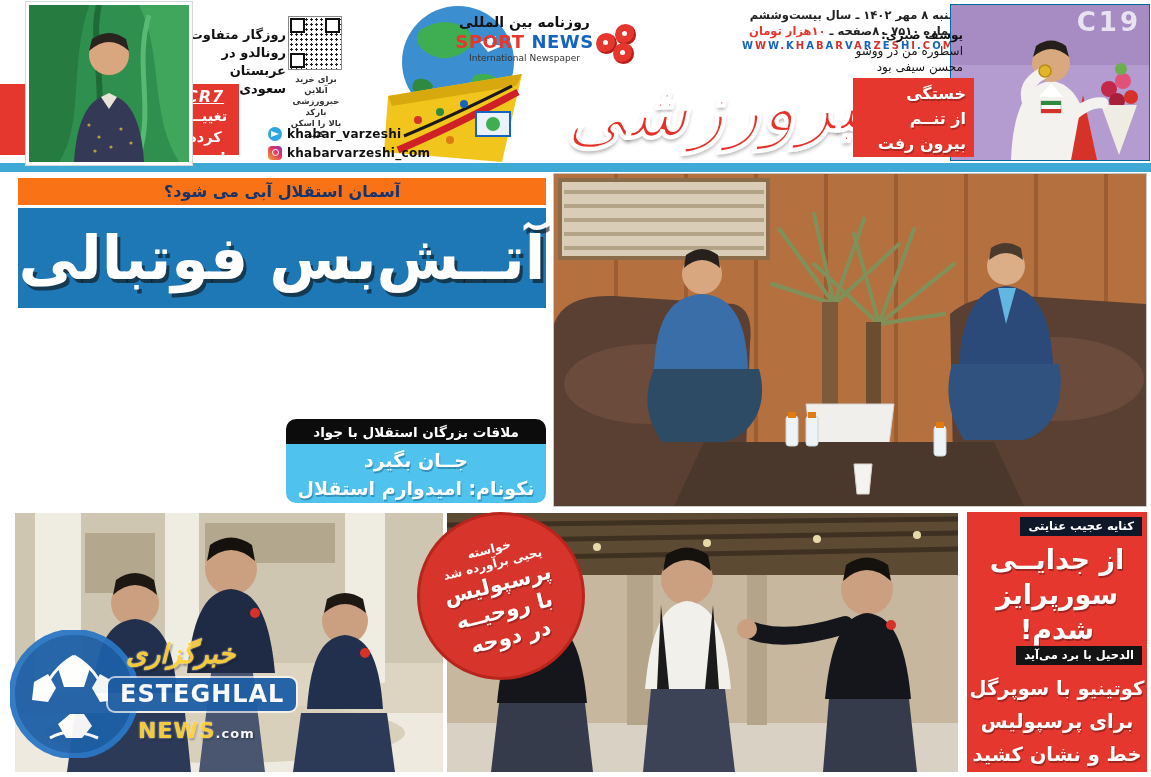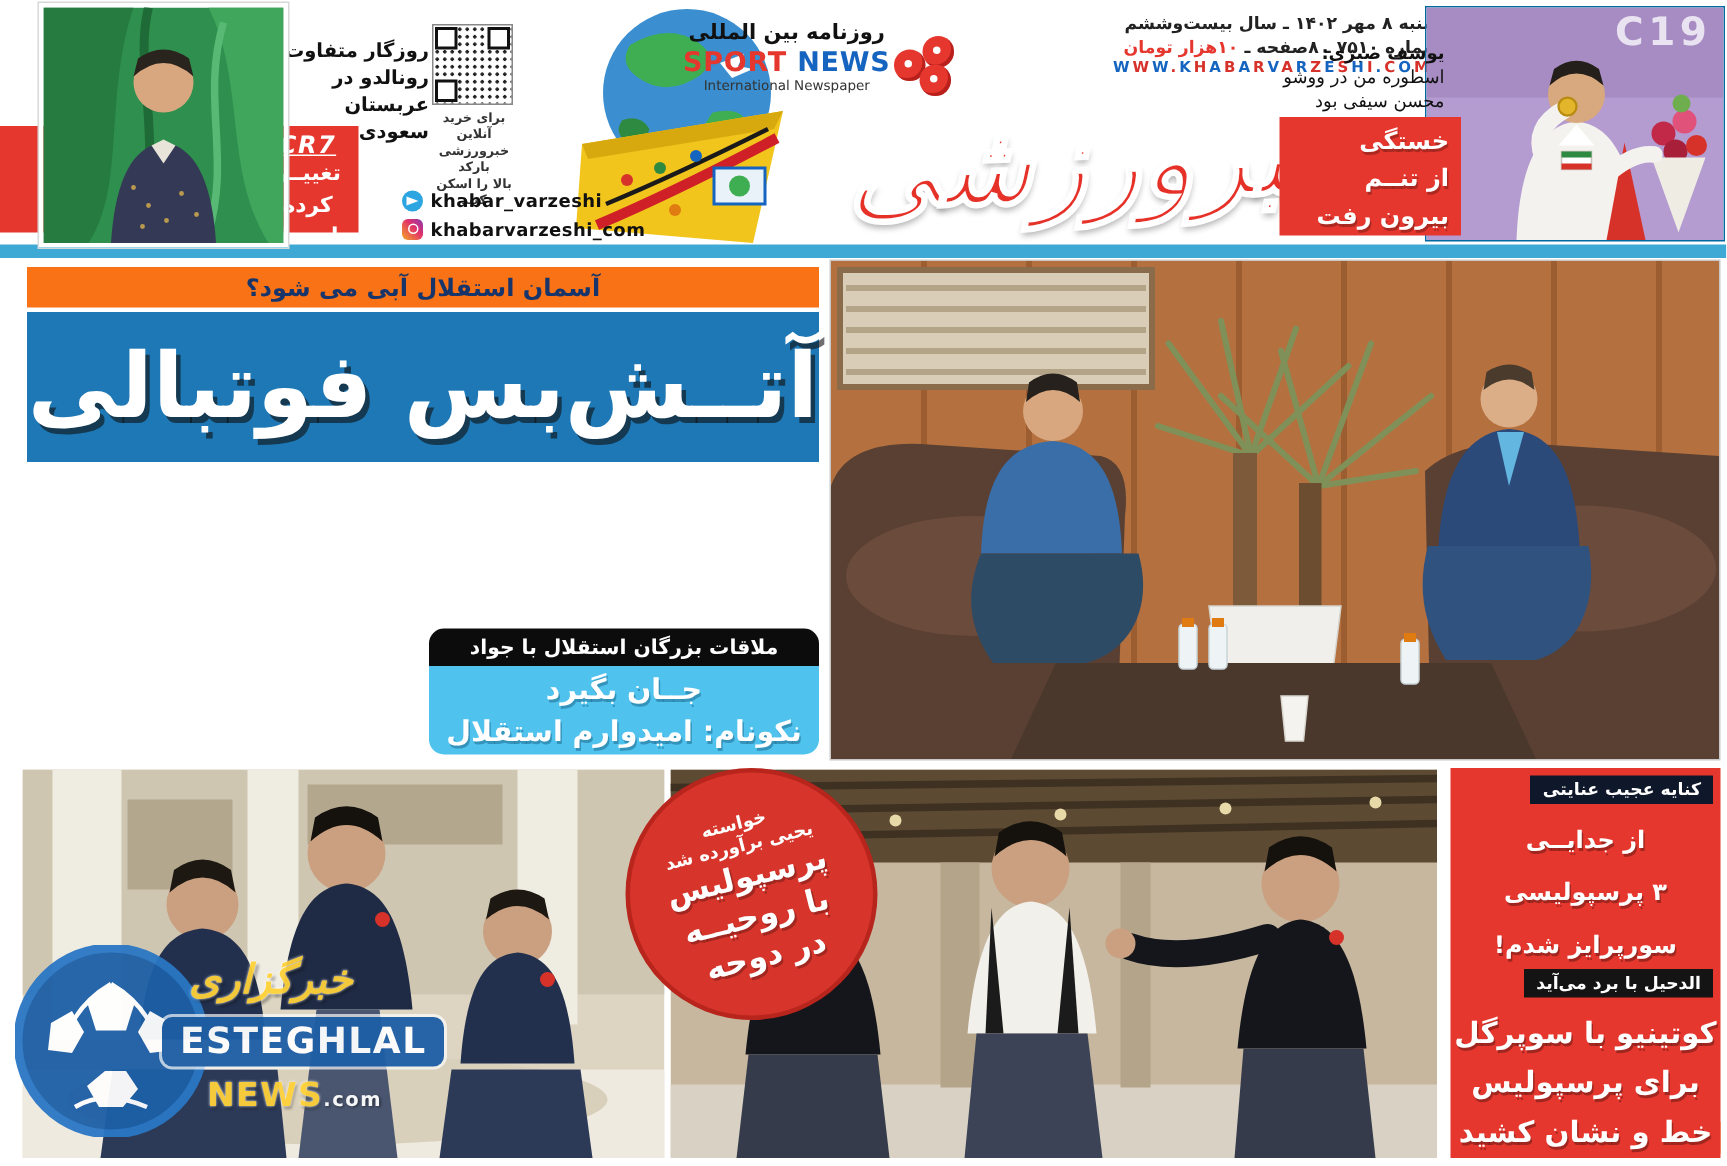--- a/index.html
+++ b/index.html
@@ -94,21 +94,21 @@
   .badge-inner{transform:rotate(-14deg);text-align:center;color:#fff;}
   .badge-small{font-size:12px;font-weight:bold;line-height:15px;}
   .badge-big{font-size:21px;font-weight:900;line-height:27px;text-shadow:1px 2px 0 rgba(0,0,0,.25);}
 
   .right-red{left:967px;top:512px;width:180px;height:260px;background:#e6372e;z-index:4;}
   .red-label{position:absolute;right:5px;padding:2px 8px 3px;color:#fff;font-size:11.5px;font-weight:bold;}
   .lab1{top:5px;background:#0f172a;}
   .lab2{top:134px;background:#141414;}
   .red-story{position:absolute;right:0;width:100%;text-align:center;color:#fff;
              font-weight:900;text-shadow:1px 2px 0 rgba(0,0,0,.3);}
-  .st1{top:30px;font-size:16px;line-height:35px;padding-left:29px;}
+  .st1{top:30px;font-size:27px;line-height:35px;padding-left:29px;}
   .st2{top:160px;font-size:19.5px;line-height:33px;}
   .orange-sq{left:1128px;top:748px;width:19px;height:21px;background:#ef8b1f;z-index:3;}
 
   
   .watermark{left:10px;top:626px;width:340px;height:150px;z-index:6;opacity:.95;}
   .wm-ball{position:absolute;left:0;top:4px;width:128px;height:128px;}
   .wm-script{position:absolute;left:116px;top:12px;font-size:27px;font-weight:900;font-style:italic;
              color:#ffd23a;text-shadow:0 0 2px #fff,2px 2px 2px rgba(0,0,0,.35);direction:rtl;}
   .wm-title{position:absolute;left:98px;top:52px;background:#1d5fa6;color:#fff;border-radius:7px;
             padding:2px 12px 3px;font-size:24px;font-weight:900;letter-spacing:1px;
@@ -423,21 +423,20 @@
       <div class="badge-big">پرسپولیس</div>
       <div class="badge-big">با روحیــه</div>
       <div class="badge-big">در دوحه</div>
     </div>
   </div>
 
   <div class="abs right-red">
     <div class="red-label lab1 rtl">کنایه عجیب عنایتی</div>
     <div class="red-story st1 rtl">
       <div>از جدایــی</div>
-      <div>۳ پرسپولیسی</div>
       <div>سورپرایز شدم!</div>
     </div>
     <div class="red-label lab2 rtl">الدحیل با برد می‌آید</div>
     <div class="red-story st2 rtl">
       <div>کوتینیو با سوپرگل</div>
       <div>برای پرسپولیس</div>
       <div>خط و نشان کشید</div>
     </div>
   </div>
   <div class="abs orange-sq"></div>

